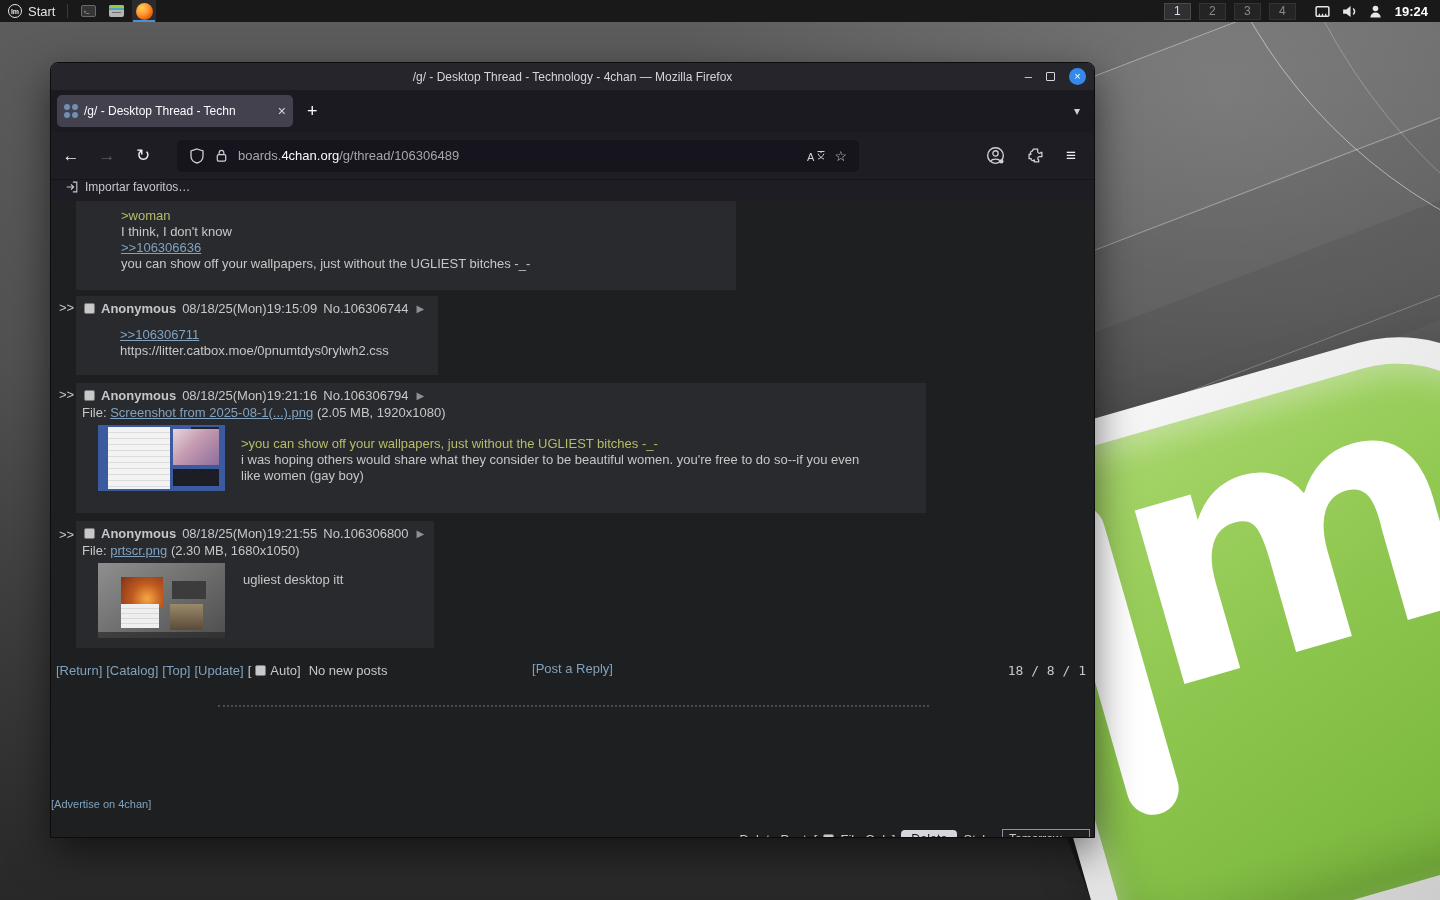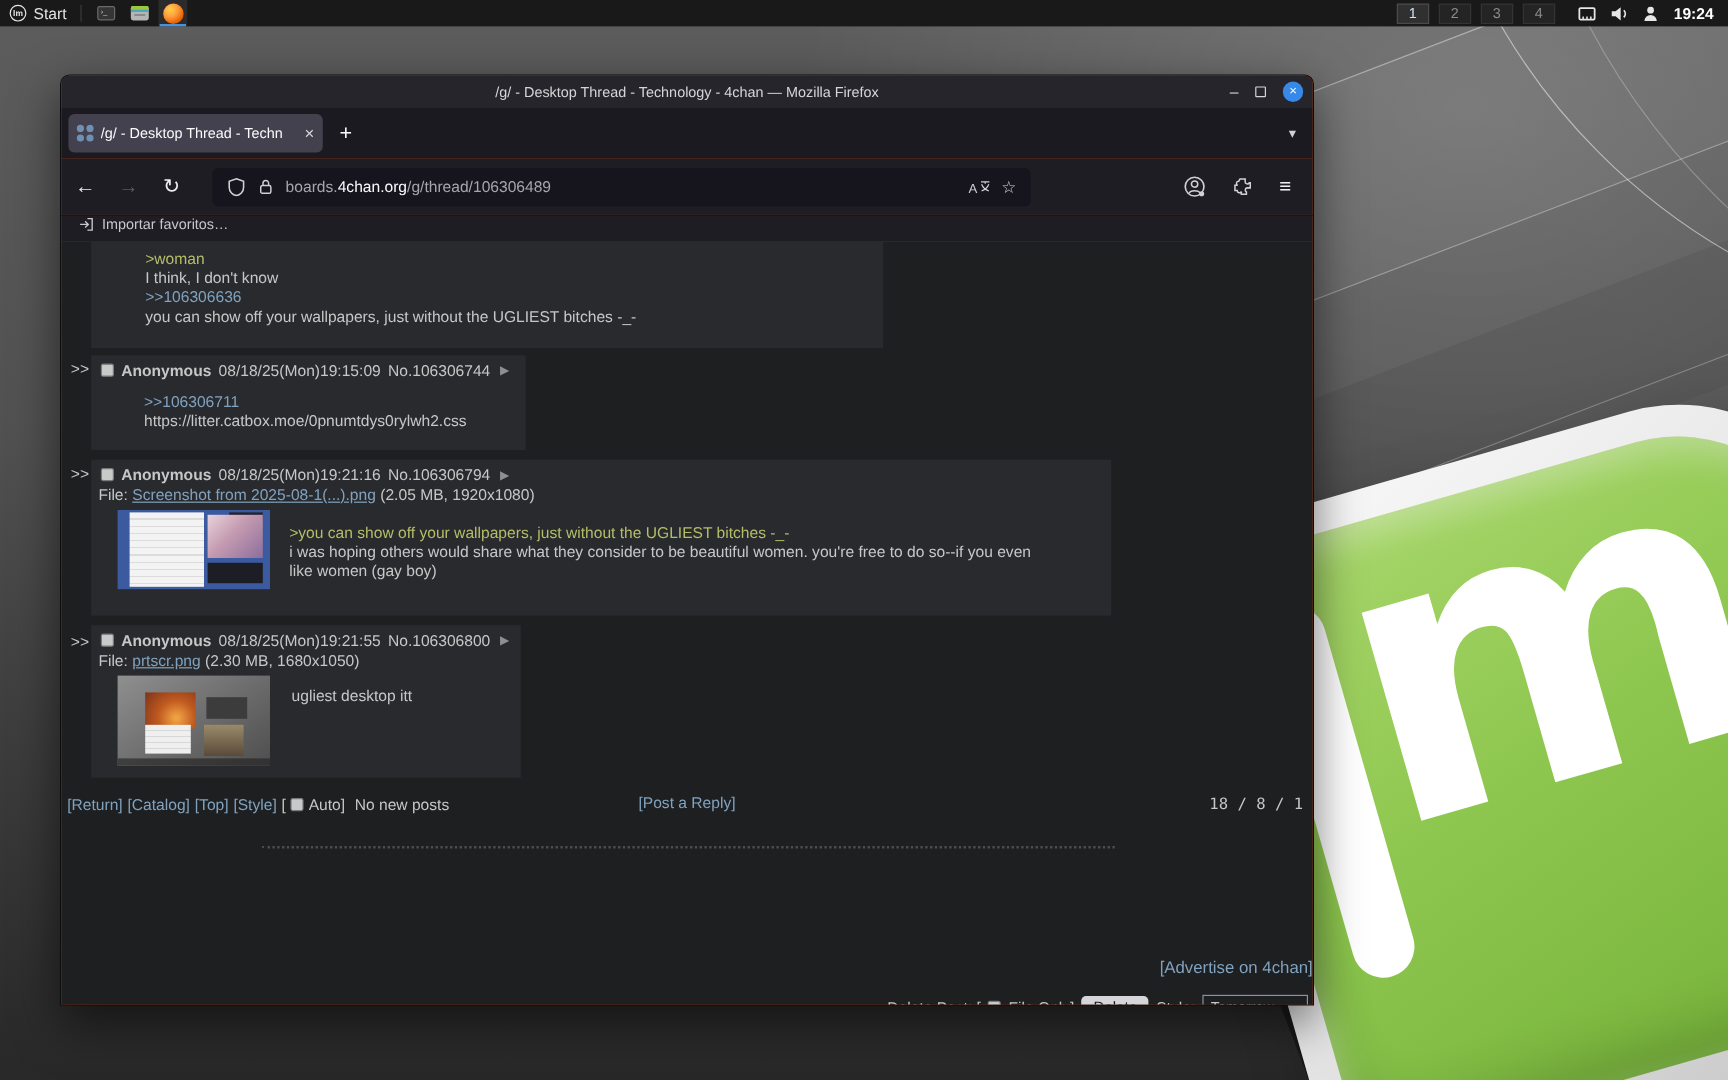--- a/index.html
+++ b/index.html
@@ -70,21 +70,21 @@
         border:1px solid #0c0c0c; border-radius:8px 8px 0 0; overflow:hidden;
         box-shadow:0 14px 40px rgba(0,0,0,.55); background:#c2410c; z-index:20; }
   .titlebar { height:27px; background:#26252c; display:flex; align-items:center; position:relative; }
   .titlebar .title { flex:1; text-align:center; color:#d5d5d8; font-size:12px; }
   .win-controls { position:absolute; right:8px; top:0; height:27px; display:flex; align-items:center; gap:14px; }
   .wc-min { color:#d5d5d8; font-size:13px; line-height:10px; }
   .wc-max { width:9px; height:9px; border:1.3px solid #d5d5d8; border-radius:1px; }
   .wc-close { width:17px; height:17px; border-radius:50%; background:#3689e6; color:#fff;
               display:grid; place-items:center; font-size:11px; line-height:1; }
   .tabbar { height:42px; background:#1b1a21; display:flex; align-items:center; padding:0 6px; position:relative; }
-  .tab { width:212px; height:32px; background:#42414d; border-radius:5px; display:flex; align-items:center;
+  .tab { width:236px; height:32px; background:#42414d; border-radius:5px; display:flex; align-items:center;
          padding:0 7px; gap:6px; color:#fbfbfe; font-size:12px; }
   .favicon { width:14px; height:14px; position:relative; flex:none; }
   .favicon i { position:absolute; width:6px; height:6px; border-radius:50%; background:#6f8fb4; }
   .favicon i:nth-child(1){left:0;top:0} .favicon i:nth-child(2){right:0;top:0}
   .favicon i:nth-child(3){left:0;bottom:0} .favicon i:nth-child(4){right:0;bottom:0}
   .tab-label { flex:1; white-space:nowrap; overflow:hidden; }
   .tab-close { color:#d7d7db; font-size:14px; }
   .newtab { color:#fbfbfe; font-size:18px; margin-left:14px; font-weight:300; }
   .alltabs { position:absolute; right:14px; color:#d0d0d6; font-size:12px; }
   .navbar { height:47px; background:#1f1d24; display:flex; align-items:center; padding:0 10px; gap:16px; }
@@ -99,21 +99,21 @@
   .hamburger { color:#eeeef2; font-size:17px; }
   .bookmarksbar { height:22px; background:#1f1d24; display:flex; align-items:flex-start; gap:6px;
                   padding:0 14px; color:#c7c7cc; font-size:12px; border-top:1px solid #16151b; }
 
   
   .content { position:relative; height:638px; background:#1d1f21; overflow:hidden;
              color:#c5c8c6; font-size:13px; }
   .post { position:absolute; background:#282a2e; }
   .bodyline { line-height:16px; white-space:pre-wrap; }
   .greentext { color:#b5bd68; }
-  .quotelink { color:#81a2be; cursor:pointer; }
+  .quotelink { color:#81a2be; text-decoration:underline; cursor:pointer; }
   .navlink { color:#81a2be; cursor:pointer; }
   .sidearrow { position:absolute; color:#c5c8c6; font-size:13px; }
   .postheader { position:absolute; left:8px; top:5px; display:flex; align-items:center; gap:6px; white-space:nowrap;justify-content:space-between; }
   .chk { width:11px; height:11px; background:#c9c9c9; border:1px solid #7a7a7a; border-radius:2px; flex:none; }
   .pname { font-weight:bold; }
   .menu-arrow { color:#8c8f93; font-size:10px; margin-left:2px; }
   .fileline { position:absolute; left:6px; top:22px; white-space:nowrap; }
   .filelink { color:#81a2be; text-decoration:underline; cursor:pointer; }
   .thumb { position:absolute; overflow:hidden; cursor:pointer; }
   .thumb div { position:absolute; }
@@ -135,21 +135,21 @@
   .t2-pic { right:17%; bottom:11%; width:26%; height:34%;
             background:linear-gradient(#9a8a6a 0%,#5a4a3a 100%); }
   .t2-bar { left:0; bottom:0; width:100%; height:8%; background:rgba(35,35,35,.65); }
 
   .navrow { position:absolute; top:462px; left:0; width:100%; height:18px; }
   .navrow-left { position:absolute; left:5px; top:0; display:flex; align-items:center; gap:4px; white-space:nowrap; }
   .navrow-center { position:absolute; left:50%; transform:translateX(-50%); top:-2px; }
   .navrow-right { position:absolute; right:8px; top:0; font-family:"DejaVu Sans Mono", monospace; font-size:13px; }
   .chk-sm { width:11px; height:11px; background:#c9c9c9; border:1px solid #7a7a7a; border-radius:2px; display:inline-block; }
   .divider { position:absolute; top:504px; left:167px; width:711px; border-top:2px dotted #4a4d50; }
-  .advertise { position:absolute; top:597px; left:0; width:100%; text-align:right; font-size:14px; }
+  .advertise { position:absolute; top:597px; left:0; width:100%; text-align:left; font-size:11px; }
   .delform { position:absolute; top:628px; right:4px; display:flex; align-items:center; gap:6px; white-space:nowrap; }
   .btn-delete { background:#d6d6da; color:#17171a; border-radius:4px; padding:2px 10px; font-size:12.5px; }
   .sel { width:88px; height:20px; border:1px solid #8f8f9d; background:#1d1f21; color:#c5c8c6;
          display:flex; align-items:center; justify-content:space-between; padding:0 6px; font-size:12px; }
   .sel .car { font-size:8px; color:#a9a9b2; }
 
   svg { display:block; }
 </style>
 </head>
 <body>
@@ -370,21 +370,21 @@
           <div class="t2-bar"></div>
       </div>
       <div class="bodyline" style="position:absolute; left:167px; top:51px;">ugliest desktop itt</div>
     </div>
 
     <div class="navrow">
       <span class="navrow-left">
         <span class="navlink">[Return]</span>
         <span class="navlink">[Catalog]</span>
         <span class="navlink">[Top]</span>
-        <span class="navlink">[Style]</span>
+        <span class="navlink">[Update]</span>
         <span>[</span>
         <span class="chk-sm"></span>
         <span>Auto]</span>
         <span style="margin-left:4px">No new posts</span>
       </span>
       <span class="navrow-center navlink">[Post a Reply]</span>
       <span class="navrow-right">18 / 8 / 1</span>
     </div>
 
     <div class="divider"></div>

